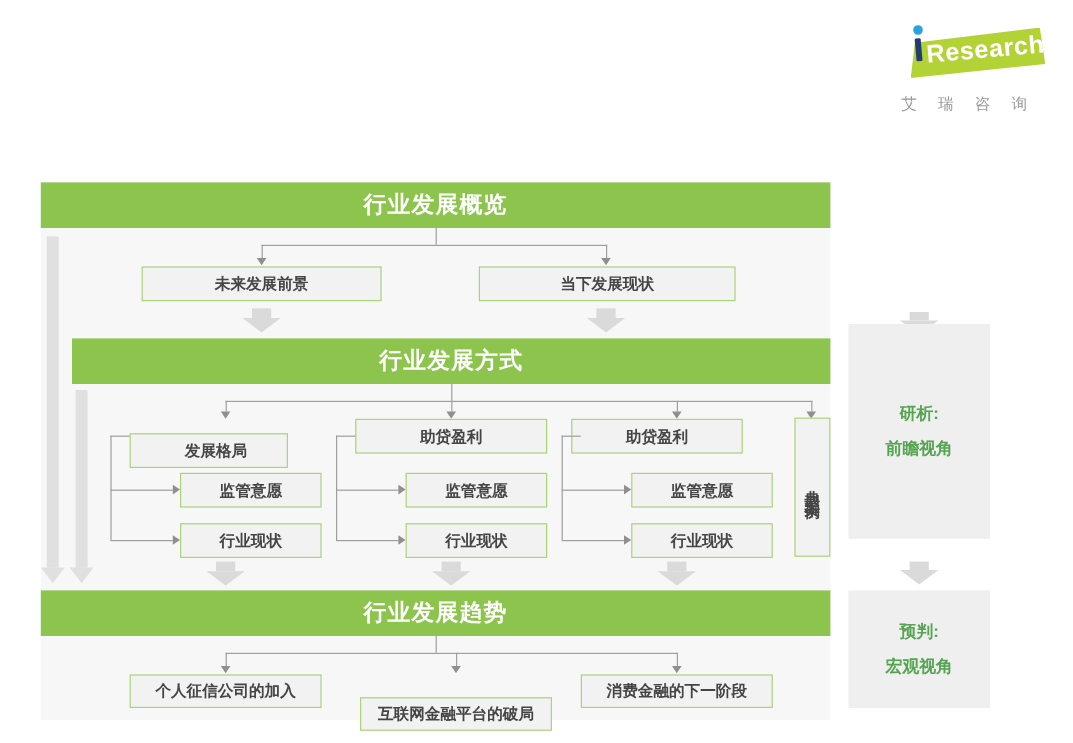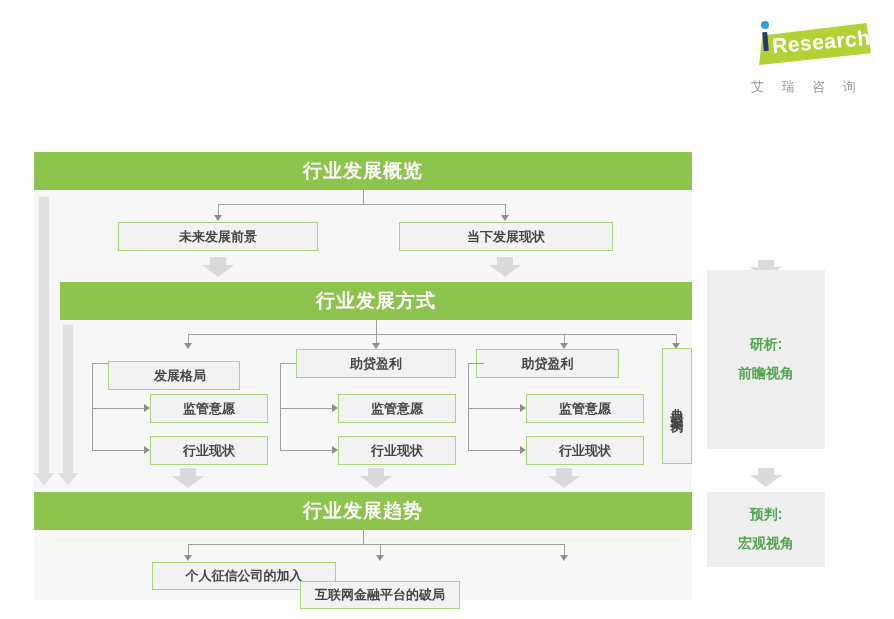--- a/index.html
+++ b/index.html
@@ -134,31 +134,32 @@
 
   <div class="vline" style="left:363px;top:530px;height:14px;"></div>
   <div class="hline" style="left:188px;top:544px;width:377px;"></div>
   <div class="vline" style="left:188px;top:544px;height:11px;"></div>
   <div class="arr-d" style="left:184px;top:555px;"></div>
   <div class="vline" style="left:380px;top:544px;height:11px;"></div>
   <div class="arr-d" style="left:376px;top:555px;"></div>
   <div class="vline" style="left:564px;top:544px;height:11px;"></div>
   <div class="arr-d" style="left:560px;top:555px;"></div>
 
-  <div class="nbox" style="left:108px;top:562px;width:184px;height:28px;margin-left:44px;">个人征信公司的加入</div>
+  <div class="nbox" style="left:108px;top:562px;width:160px;height:28px;">个人征信公司的加入</div>
   <div class="nbox" style="left:300px;top:581px;width:160px;height:28px;">互联网金融平台的破局</div>
+  <div class="nbox" style="left:484px;top:562px;width:160px;height:28px;">消费金融的下一阶段</div>
 
   <div class="bigstem" style="left:758px;top:260px;width:16px;height:7px;"></div>
   <div class="bighead" style="left:750px;top:267px;"></div>
 
   <div class="spanel" style="left:707px;top:270px;width:118px;height:179px;">
     <span>研析:</span>
     <span>前瞻视角</span>
   </div>
   <div class="bigstem" style="left:758px;top:468px;width:16px;height:7px;"></div>
   <div class="bighead" style="left:750px;top:475px;"></div>
 
-  <div class="spanel" style="left:707px;top:492px;width:118px;height:75px;">
+  <div class="spanel" style="left:707px;top:492px;width:118px;height:98px;">
     <span>预判:</span>
     <span>宏观视角</span>
   </div>
 
 </div>
 
 </body></html>

